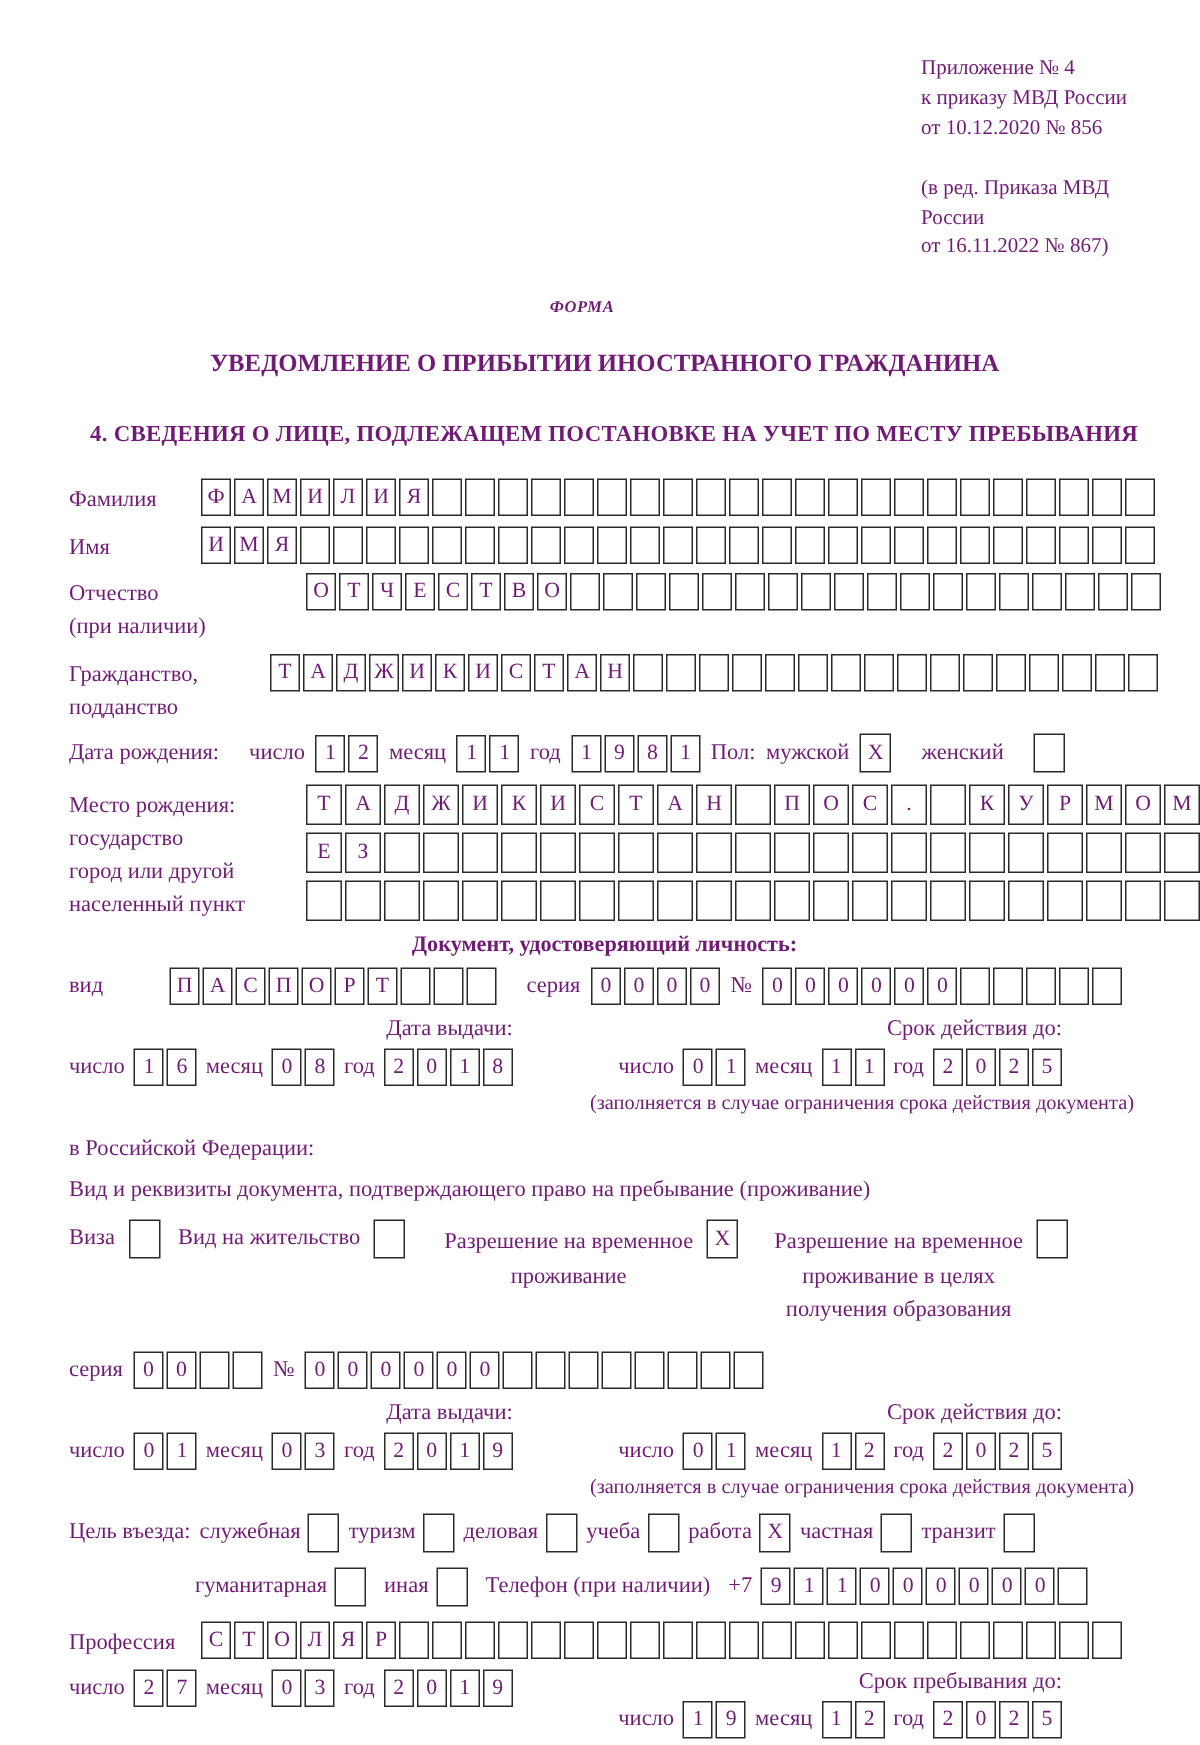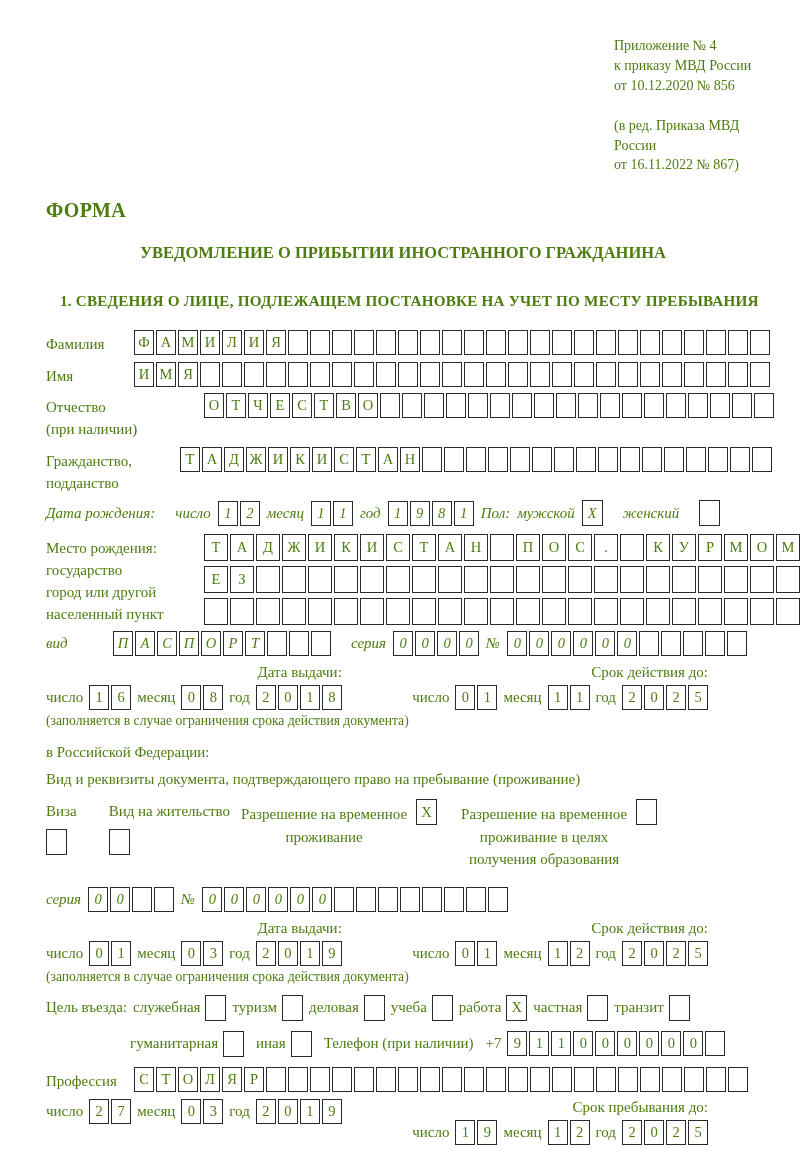--- a/index.html
+++ b/index.html
@@ -1,26 +1,26 @@
 <!DOCTYPE html>
 <html><head>
 <meta charset="utf-8">
 <style>
   html,body { margin:0; padding:0; background:#ffffff; }
   .page {
     width:800px; height:1163px; box-sizing:border-box;
     padding:36px 40px 16px 46px;
     font-family:"Liberation Serif","DejaVu Serif",serif;
-    color:#4d7c0f; font-size:15px; position:relative; overflow:hidden;
+    color:#701a75; font-size:15px; position:relative; overflow:hidden;
     background:#ffffff;
   }
   
   .hdr { margin-left:568px; font-size:14px; line-height:1.42; }
   .hdr .gap { margin-top:20px; }
-  .forma { text-align:left; font-weight:bold; font-size:20px; margin:24px 30px 18px 0; letter-spacing:0.4px; }
+  .forma { text-align:center; font-weight:bold; font-size:11px; margin:24px 30px 18px 0; letter-spacing:0.4px;font-style:italic; }
   .title { text-align:center; font-weight:bold; font-size:16.5px; line-height:1.55; margin-top:12px; }
   .blank { display:inline-block; width:52px; border-bottom:2px solid #2a2a2a; height:0.9em; margin-left:12px; }
   .sec { font-weight:bold; font-size:15.2px; margin:26px 0 20px 14px; letter-spacing:0.2px; }
 
   
   .boxrow { display:flex; gap:2px; flex-wrap:nowrap; }
   .box {
     box-sizing:border-box; flex:none; width:20px; height:25px;
     border:1.8px solid #2a2a2a; display:flex; align-items:center; justify-content:center;
     font-size:14.5px; background:#fff;
@@ -29,33 +29,33 @@
   .cbox {
     box-sizing:border-box; flex:none; width:21px; height:26px;
     border:1.9px solid #2a2a2a; display:inline-flex; align-items:center; justify-content:center;
     font-size:14.5px; background:#fff;
   }
 
   .frow { display:flex; align-items:flex-start; margin-bottom:6px; }
   .flabel { flex:none; padding-top:4px; line-height:1.45; }
   .w88 { width:88px; } .w158 { width:158px; } .w134 { width:134px; }
 
-  .inlinerow { display:flex; align-items:center; gap:7px; margin:6px 0 8px;font-style:italic; }
+  .inlinerow { display:flex; align-items:center; gap:7px; margin:6px 0 8px; }
   .inlinerow .sp { width:6px; }
 
   .mcol { display:flex; flex-direction:column; gap:5px; }
 
   .docheading { text-align:center; font-weight:bold; font-size:14.8px; margin:8px 0 6px; }
 
   .dpair { display:flex; margin:6px 0 0; }
   .dp { flex:none; }
   .dp-right { margin-left:auto; margin-right:52px; }
   .dp-head { text-align:right; margin-bottom:4px; }
   .drow { display:flex; align-items:center; gap:6px; }
-  .note { font-size:13.6px; margin:3px 4px 10px 0; }
+  .note { text-align:right; font-size:13.6px; margin:3px 4px 10px 0; }
 
   .intro { line-height:1.8; margin-top:2px; }
   .ropts { display:flex; align-items:flex-start; margin:6px 0 16px; }
   .ropt { display:flex; align-items:flex-start; gap:9px; }
   .ropt .txt { padding-top:4px; }
   .rlines { text-align:center; line-height:1.5; padding-top:4px; }
 
   .crow { display:flex; align-items:center; gap:6px; margin:4px 0 10px; flex-wrap:nowrap;font-family:Liberation Serif, serif; }
   .copt { display:flex; align-items:center; gap:5px; }
 </style>
@@ -71,21 +71,21 @@
     <div class="gap">(в ред. Приказа МВД России</div>
     <div>от 16.11.2022 № 867)</div>
   </div>
 
   <div class="forma">ФОРМА</div>
 
   <div class="title">
     <div>УВЕДОМЛЕНИЕ О ПРИБЫТИИ ИНОСТРАННОГО ГРАЖДАНИНА</div>
   </div>
 
-  <div class="sec">1. СВЕДЕНИЯ О ЛИЦЕ, ПОДЛЕЖАЩЕМ ПОСТАНОВКЕ НА УЧЕТ ПО МЕСТУ ПРЕБЫВАНИЯ</div>
+  <div class="sec">4. СВЕДЕНИЯ О ЛИЦЕ, ПОДЛЕЖАЩЕМ ПОСТАНОВКЕ НА УЧЕТ ПО МЕСТУ ПРЕБЫВАНИЯ</div>
 
   <div class="frow">
     <div class="flabel w88">Фамилия</div>
     <div class="boxrow">
         <span class="box">Ф</span>
         <span class="box">А</span>
         <span class="box">М</span>
         <span class="box">И</span>
         <span class="box">Л</span>
         <span class="box">И</span>
@@ -329,20 +329,21 @@
           <span class="box bw"></span>
           <span class="box bw"></span>
           <span class="box bw"></span>
           <span class="box bw"></span>
           <span class="box bw"></span>
           <span class="box bw"></span>
         </div>
     </div>
   </div>
 
+  <div class="docheading">Документ, удостоверяющий личность:</div>
 
   <div class="inlinerow">
     <span style="width:60px;">вид</span>
     <span class="boxrow">
         <span class="box">П</span>
         <span class="box">А</span>
         <span class="box">С</span>
         <span class="box">П</span>
         <span class="box">О</span>
         <span class="box">Р</span>
@@ -422,25 +423,25 @@
     </div>
   </div>
   <div class="note">(заполняется в случае ограничения срока действия документа)</div>
 
   <div class="intro">
     <div>в Российской Федерации:</div>
     <div>Вид и реквизиты документа, подтверждающего право на пребывание (проживание)</div>
   </div>
 
   <div class="ropts">
-    <div class="ropt" style="margin-right:32px;flex-direction:column;">
+    <div class="ropt" style="margin-right:12px;">
       <span class="txt">Виза</span>
       <span class="cbox"></span>
     </div>
-    <div class="ropt" style="margin-right:11px;flex-direction:column;">
+    <div class="ropt" style="margin-right:26px;">
       <span class="txt">Вид на жительство</span>
       <span class="cbox"></span>
     </div>
     <div class="ropt" style="margin-right:24px;">
       <span class="rlines">
         <div>Разрешение на временное</div>
         <div>проживание</div>
       </span>
       <span class="cbox">X</span>
     </div>

